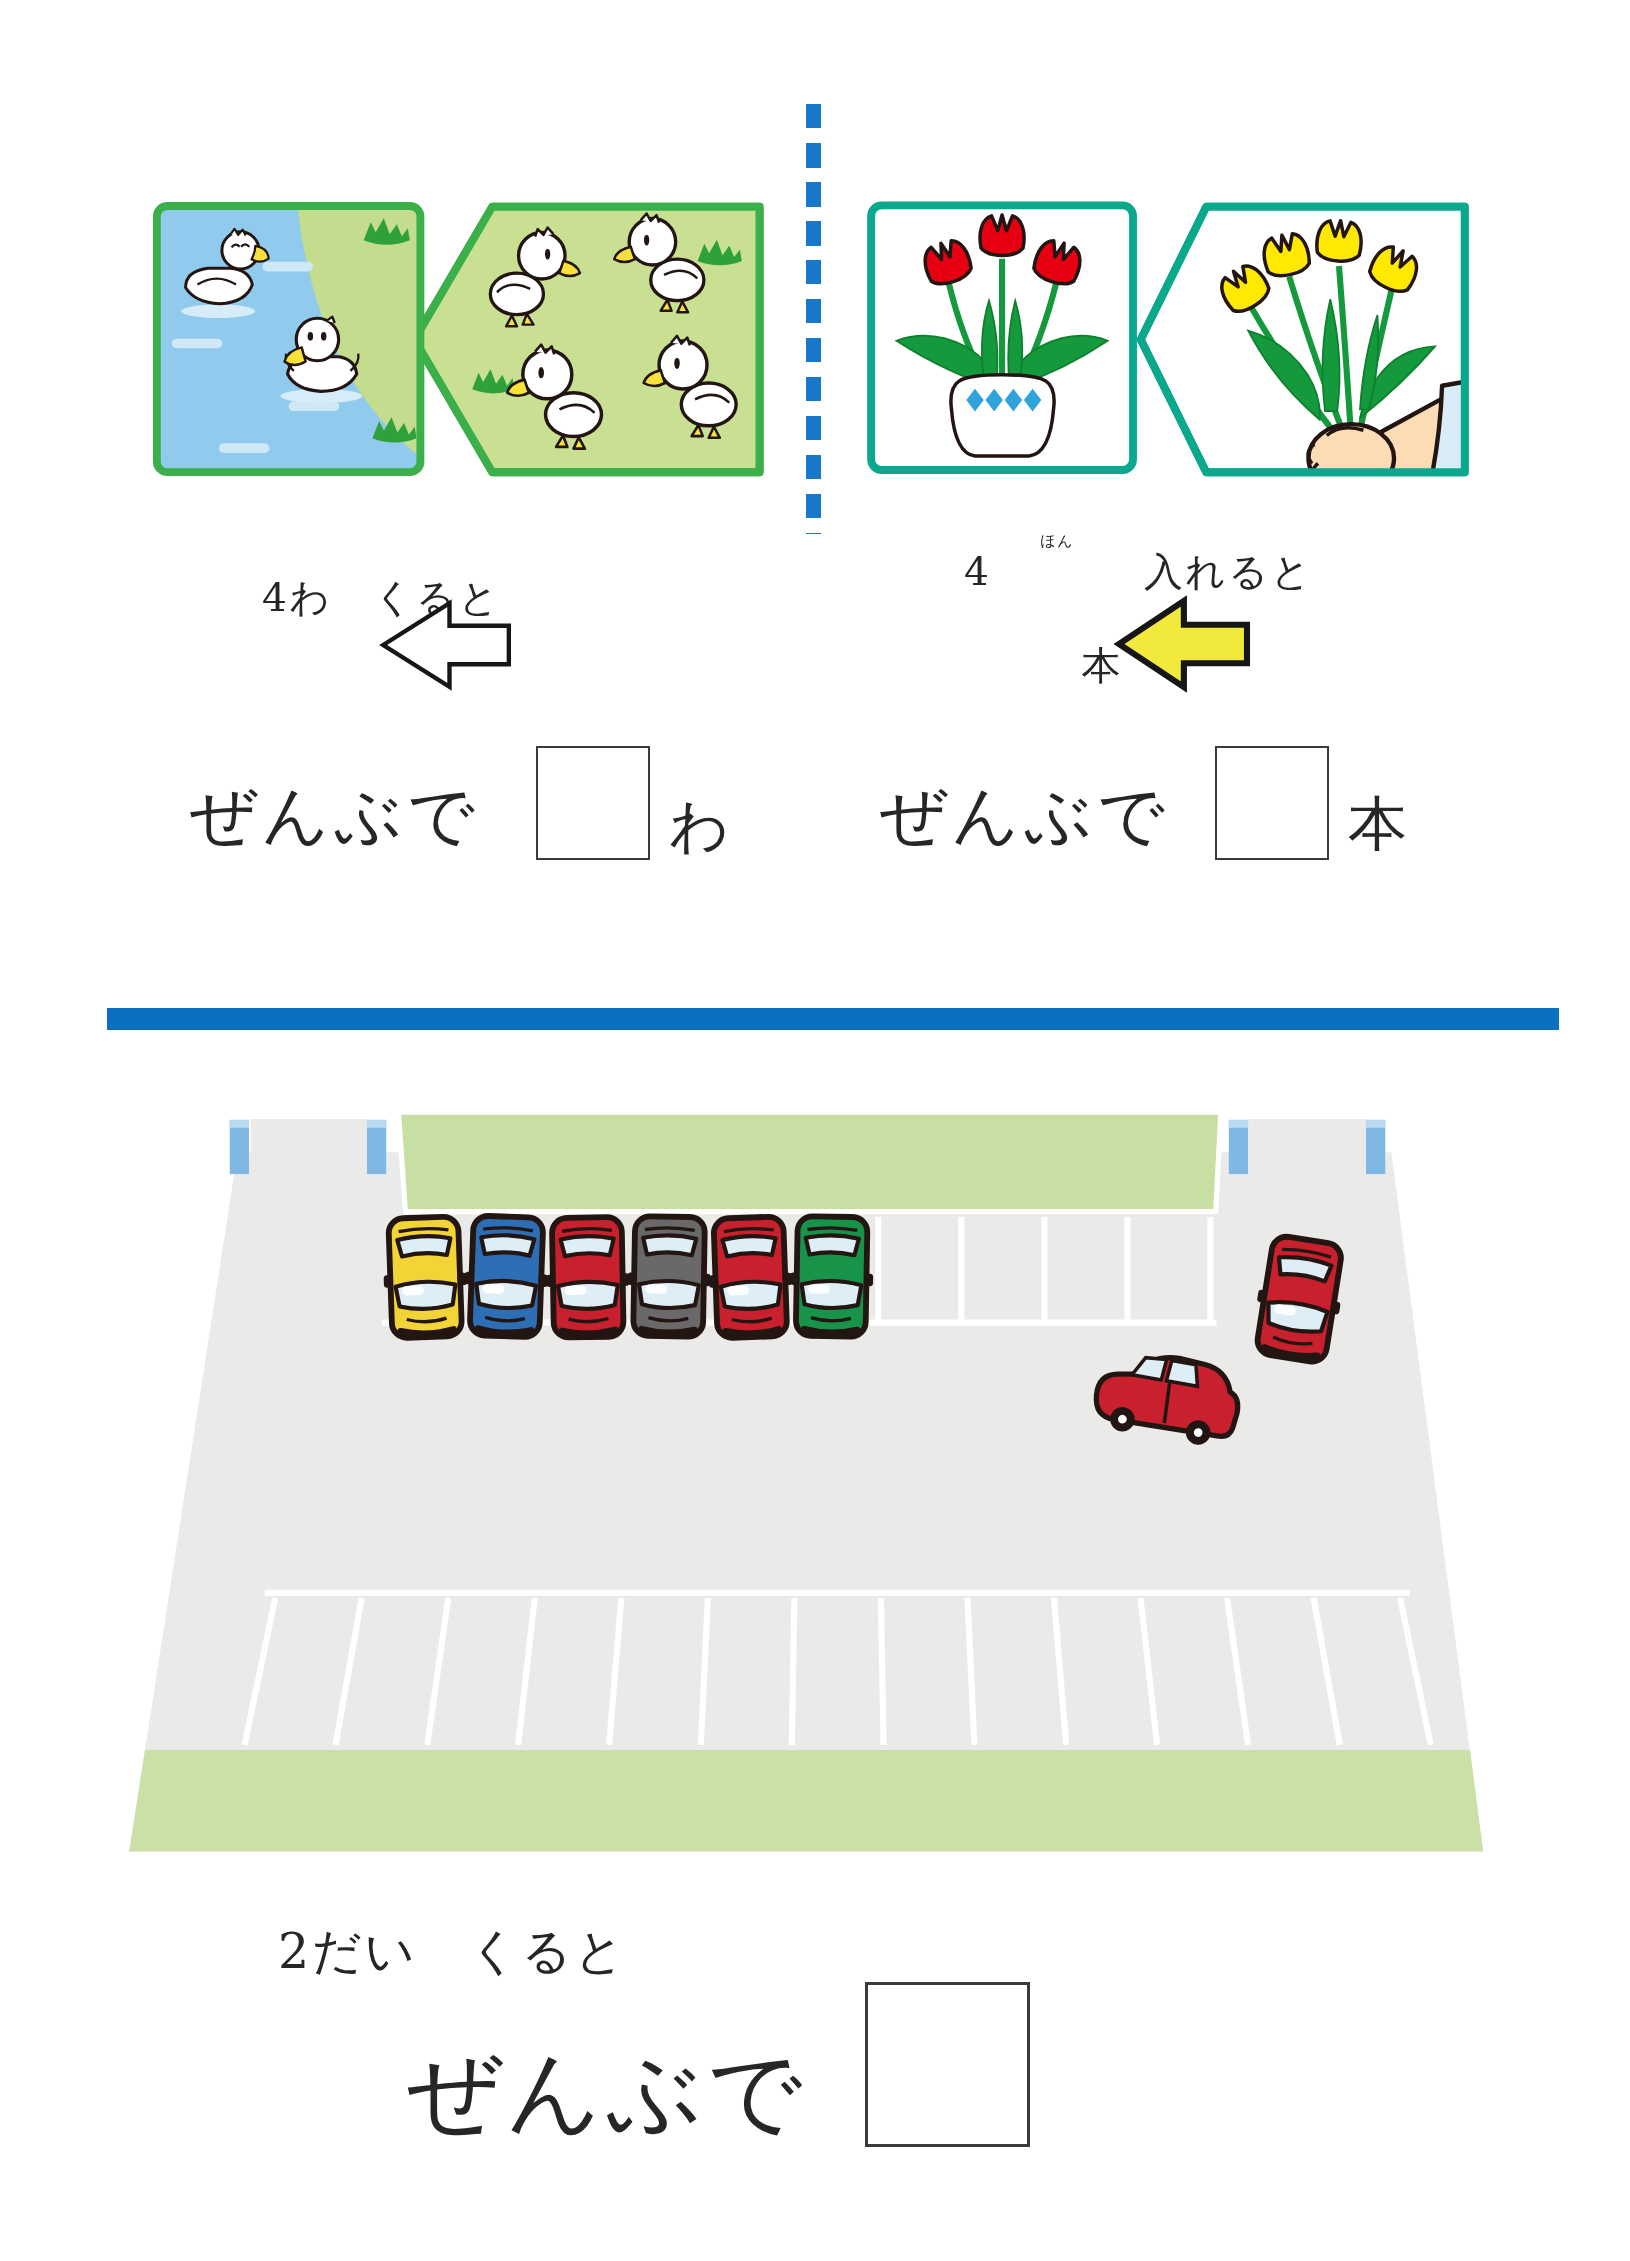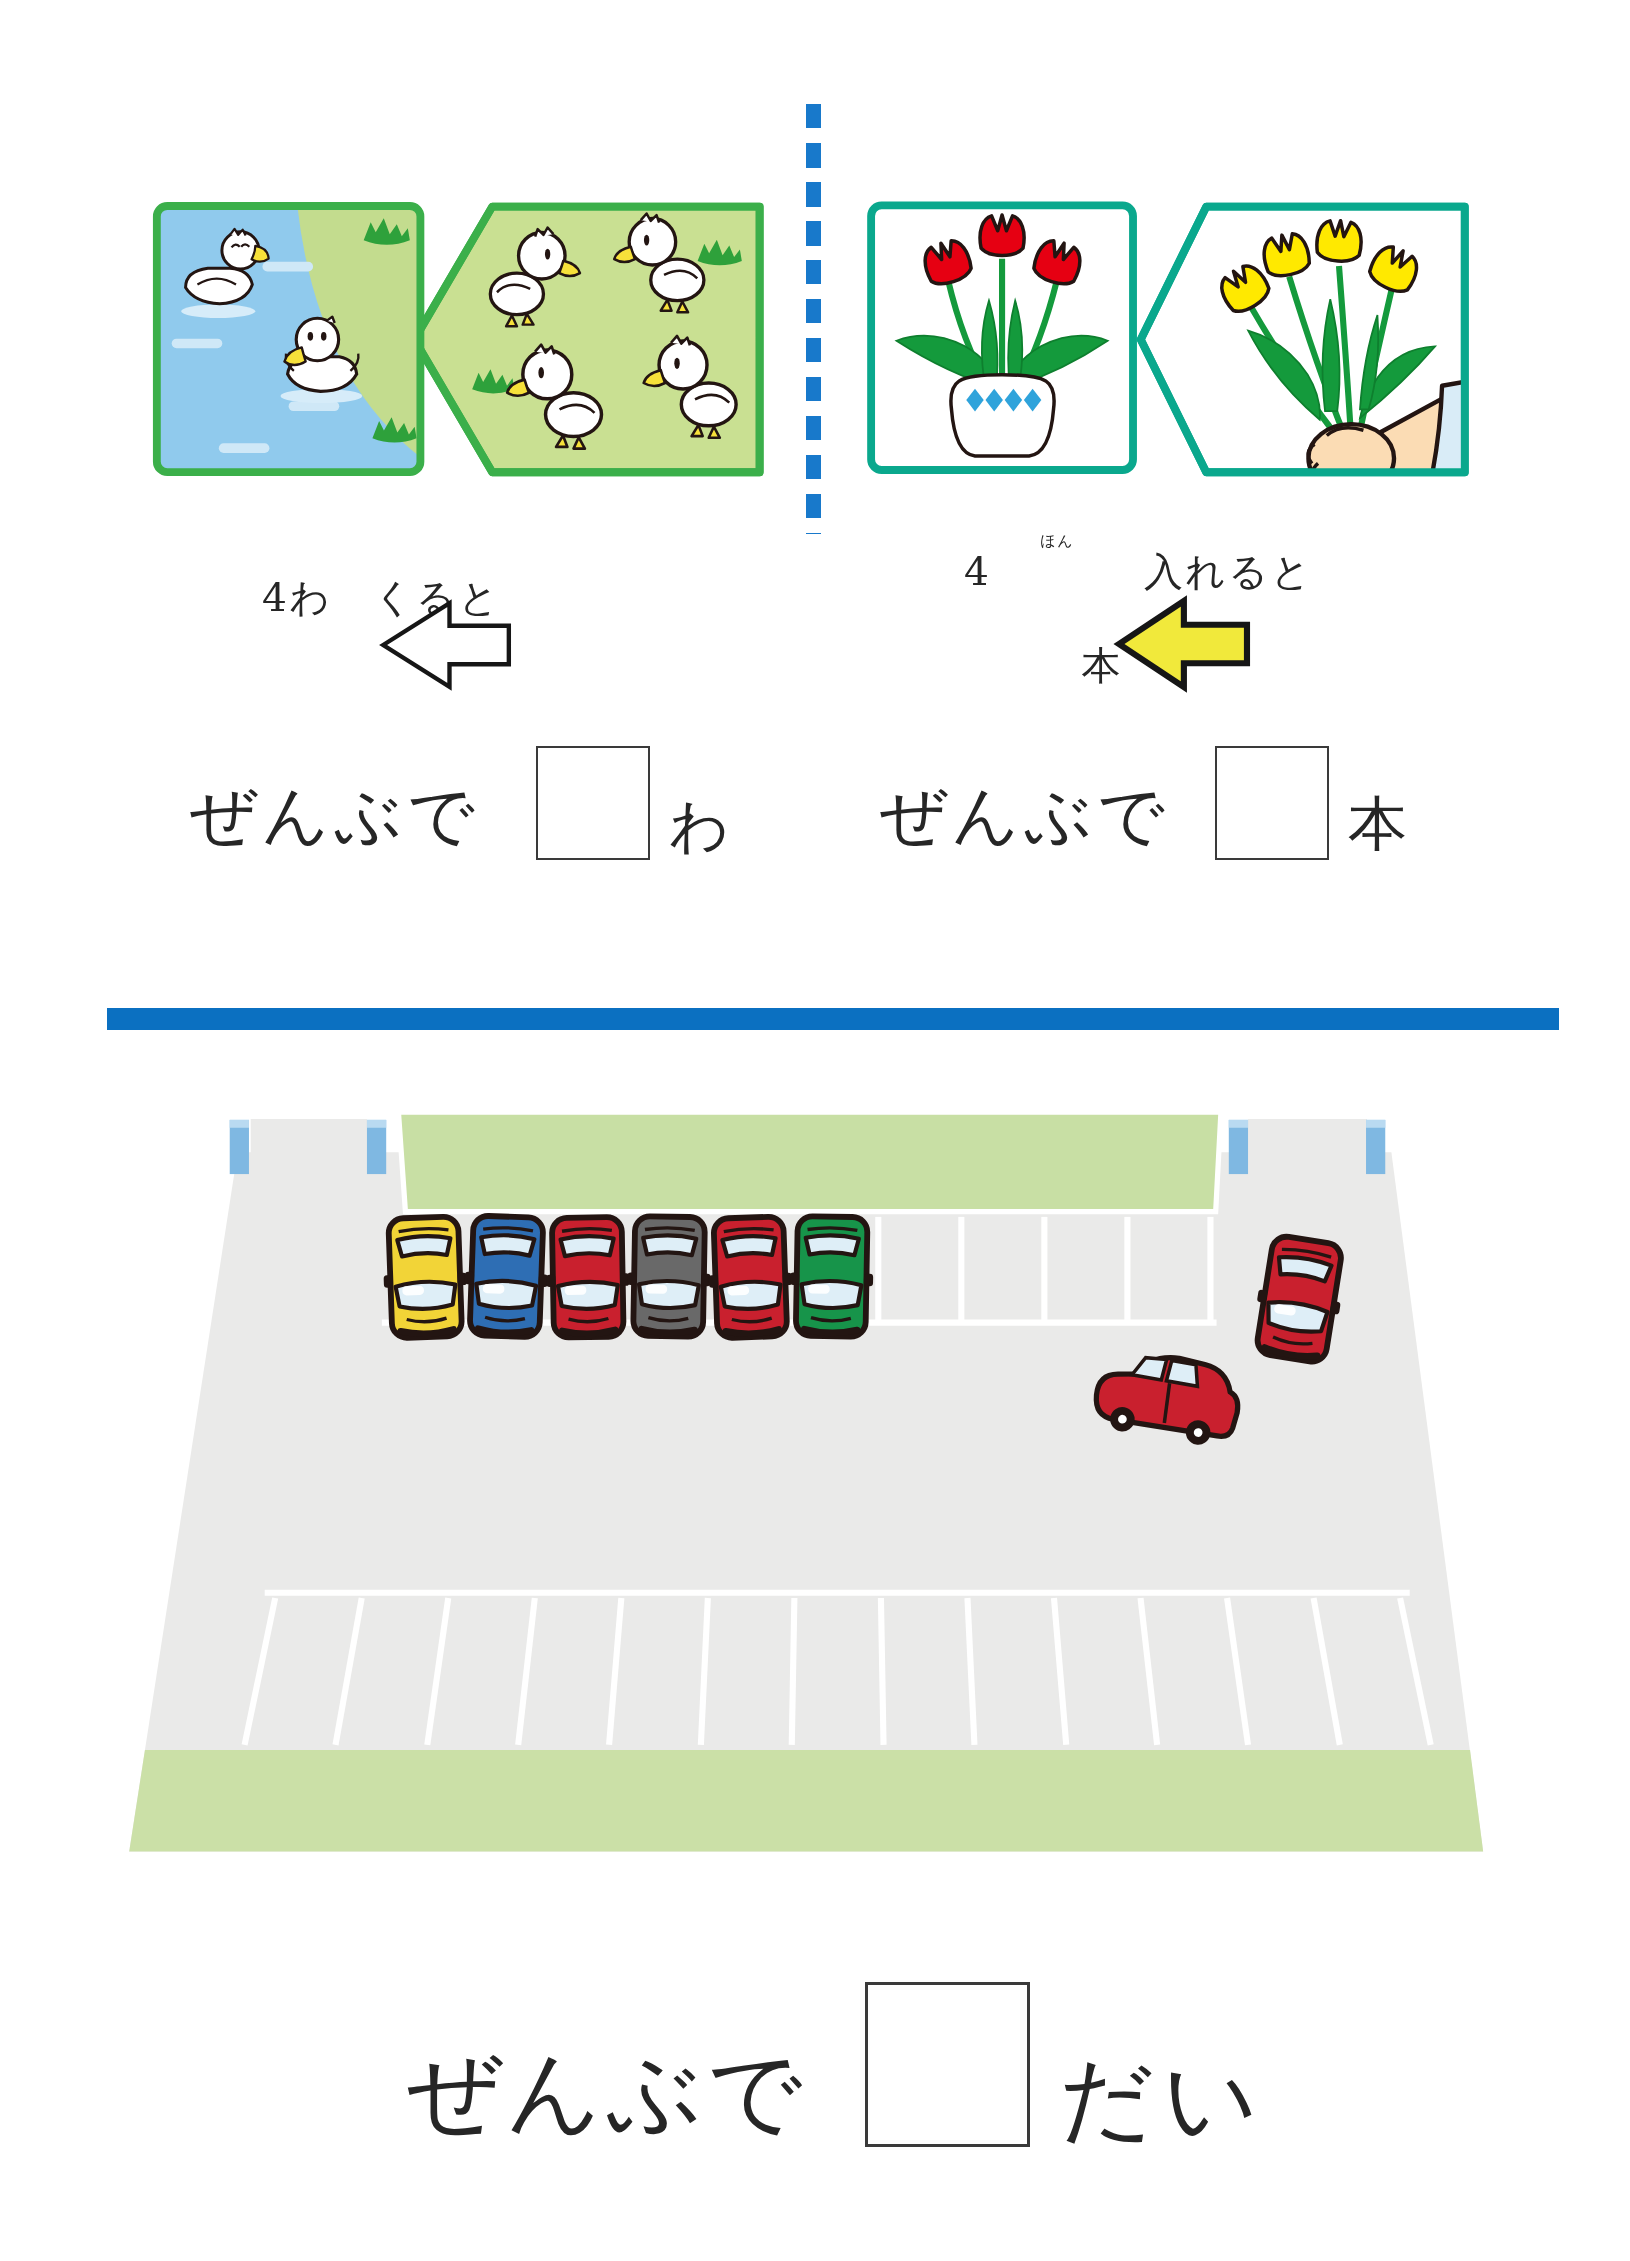--- a/index.html
+++ b/index.html
@@ -307,19 +307,19 @@
         <polygon points="88,16 116,16 122,40 86,40" fill="#DEEEF7" stroke="#231512" stroke-width="4"></polygon>
         <path d="M90,42 L92,88" stroke="#231512" stroke-width="4" fill="none"></path>
         <circle cx="44" cy="92" r="14" fill="#231512"></circle>
           <circle cx="44" cy="92" r="5" fill="#ffffff"></circle>
         <circle cx="132" cy="92" r="14" fill="#231512"></circle>
           <circle cx="132" cy="92" r="5" fill="#ffffff"></circle>
       </g>
     </g>
   </svg>
 
+  <div class="abs count-label" style="left:278px;top:1919px;font-size:49px">2だい　くると</div>
 
   <div class="abs answer-prefix big" style="left:406px;top:2030px;font-size:93px">ぜんぶで</div>
   <div class="abs answer-box" style="left:865px;top:1982px;width:159px;height:159px;border-width:3.5px"></div>
-  <div class="abs big-unit" style="left:1059px;top:2037px">だい</div>
 
 </div>
 
 
 </body></html>

